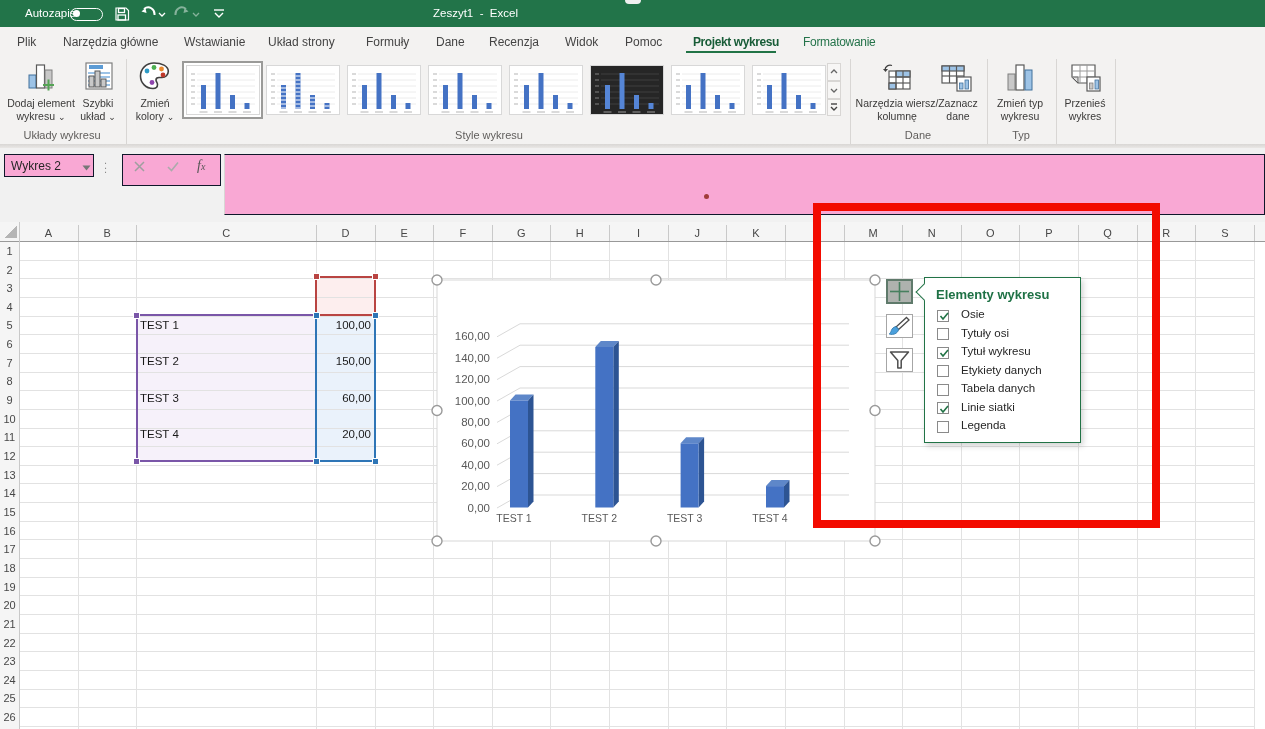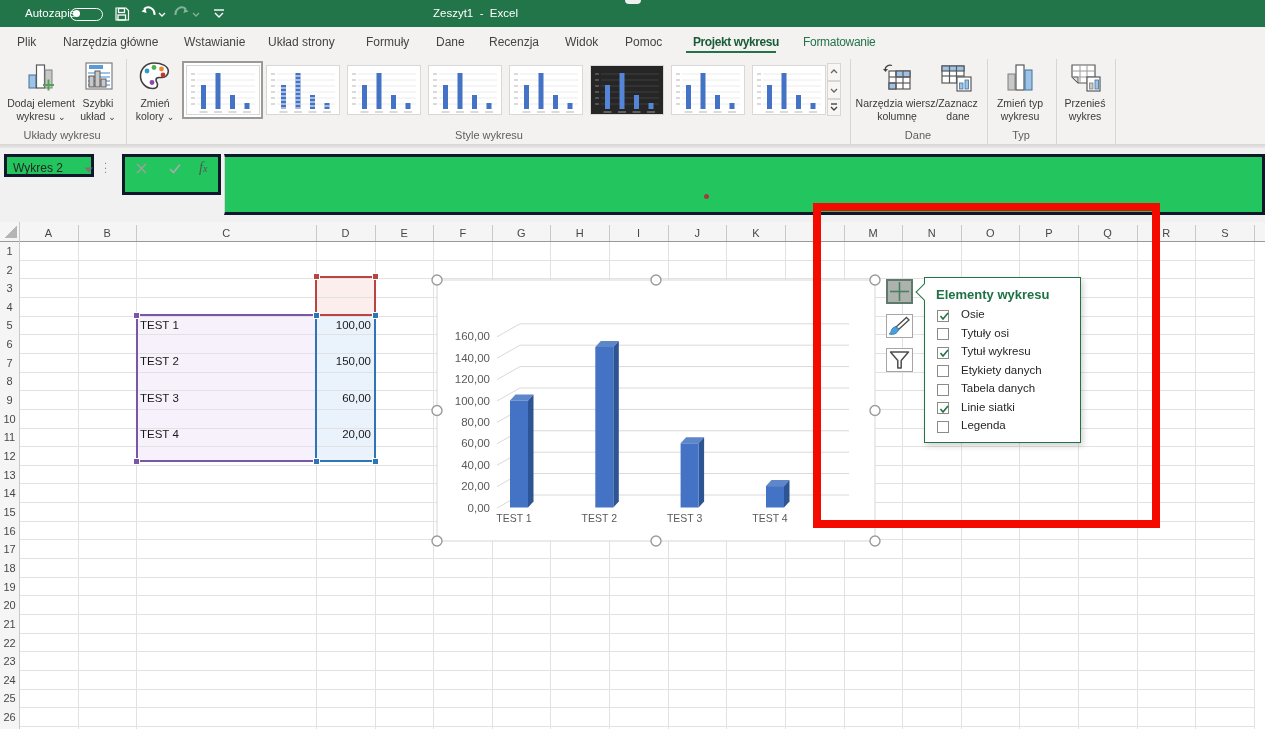--- a/index.html
+++ b/index.html
@@ -22,21 +22,21 @@
   #ribshadow { position:absolute; left:0; top:144px; width:1265px; height:4px;
       background:linear-gradient(#d8d6d4,#e9e7e5); }
   .glabel { position:absolute; top:72px; font-size:11px; color:#605e5c; transform:translateX(-50%); white-space:nowrap; }
   .vsep { position:absolute; top:2px; width:1px; height:136px; background:#d8d6d4; }
   .btnlab { position:absolute; font-size:10.5px; color:#3b3a39; transform:translateX(-50%); white-space:nowrap; }
   .thumb { position:absolute; top:8px; width:74px; height:50px; border:1px solid #d8d8d8; }
   #selframe { position:absolute; left:182px; top:4px; width:81px; height:58px; border:2px solid #9a9a98; background:#fff; }
   .scrollbtn { position:absolute; left:827px; width:14px; height:18px; background:#f7f6f5; border:1px solid #d8d6d4; }
   
   #fxrow { position:absolute; left:0; top:148px; width:1265px; height:74px; background:#f1f1f1; }
-  .whitebox { position:absolute; background:#22c55e; border:3px solid #0f172a;padding-left:10px; }
+  .whitebox { position:absolute; background:#f9a8d4; border:1px solid #0f172a;padding-left:10px; }
   
   #popup { position:absolute; left:924px; top:277px; width:157px; height:166px; background:#fff;
      border:1px solid #217346; box-shadow:2px 3px 6px rgba(0,0,0,0.18); }
   #popup h3 { position:absolute; left:11px; top:9px; font-size:13px; color:#1e7145; font-weight:bold; }
   .cbrow { position:absolute; left:12px; font-size:11.5px; color:#262626; }
   .cb { position:absolute; left:0 !important; top:0.5px; width:12px; height:12px; border:1px solid #8a8a8a; background:#fff; }
   .cbrow .lab { position:absolute; left:24px; top:-1px; white-space:nowrap; }
   #notch { position:absolute; left:-7px; top:8px; width:12px; height:12px; background:#fff;
      border-left:1px solid #217346; border-bottom:1px solid #217346; transform:rotate(45deg); }
   
@@ -407,21 +407,21 @@
 <div id="ribshadow"></div>
 
 <div id="fxrow">
   <div class="whitebox" style="left:4px;top:5.5px;width:90px;height:23px;">
     <span style="position:absolute;left:6px;top:4px;font-size:12px;color:#262626;">Wykres 2</span>
     <svg style="position:absolute;left:77px;top:10px;" width="9" height="6">
         <path d="M0.5 0.5 L8.5 0.5 L4.5 5.5 Z" fill="#777"></path>
       </svg>
   </div>
   <div style="position:absolute;left:104px;top:10px;width:3px;height:14px;color:#8a8a8a;font-size:11px;line-height:4.5px;">.<br>.<br>.</div>
-  <div class="whitebox" style="left:122px;top:5.5px;width:99px;height:41px;">
+  <div class="whitebox" style="left:122px;top:5.5px;width:99px;height:32px;">
     <svg style="position:absolute;left:10px;top:5px;" width="13" height="13">
         <path d="M2 2 L11 11 M11 2 L2 11" stroke="#9f9f9f" stroke-width="1.5"></path>
       </svg>
     <svg style="position:absolute;left:43px;top:5px;" width="14" height="13">
         <path d="M2 7 L5.5 10.5 L12 2.5" fill="none" stroke="#ababab" stroke-width="1.6"></path>
       </svg>
     <span style="position:absolute;left:74px;top:3px;font-family:'Liberation Serif',serif;font-style:italic;font-size:14px;color:#555;">f<span style="font-size:10px;">x</span></span>
   </div>
   <div class="whitebox" style="left:224px;top:5.5px;width:1041px;height:61px;border-left:1px solid #d8d6d4;"></div>
   <div style="position:absolute;left:704px;top:46px;width:5px;height:5px;border-radius:50%;background:#a03c3a;"></div>

